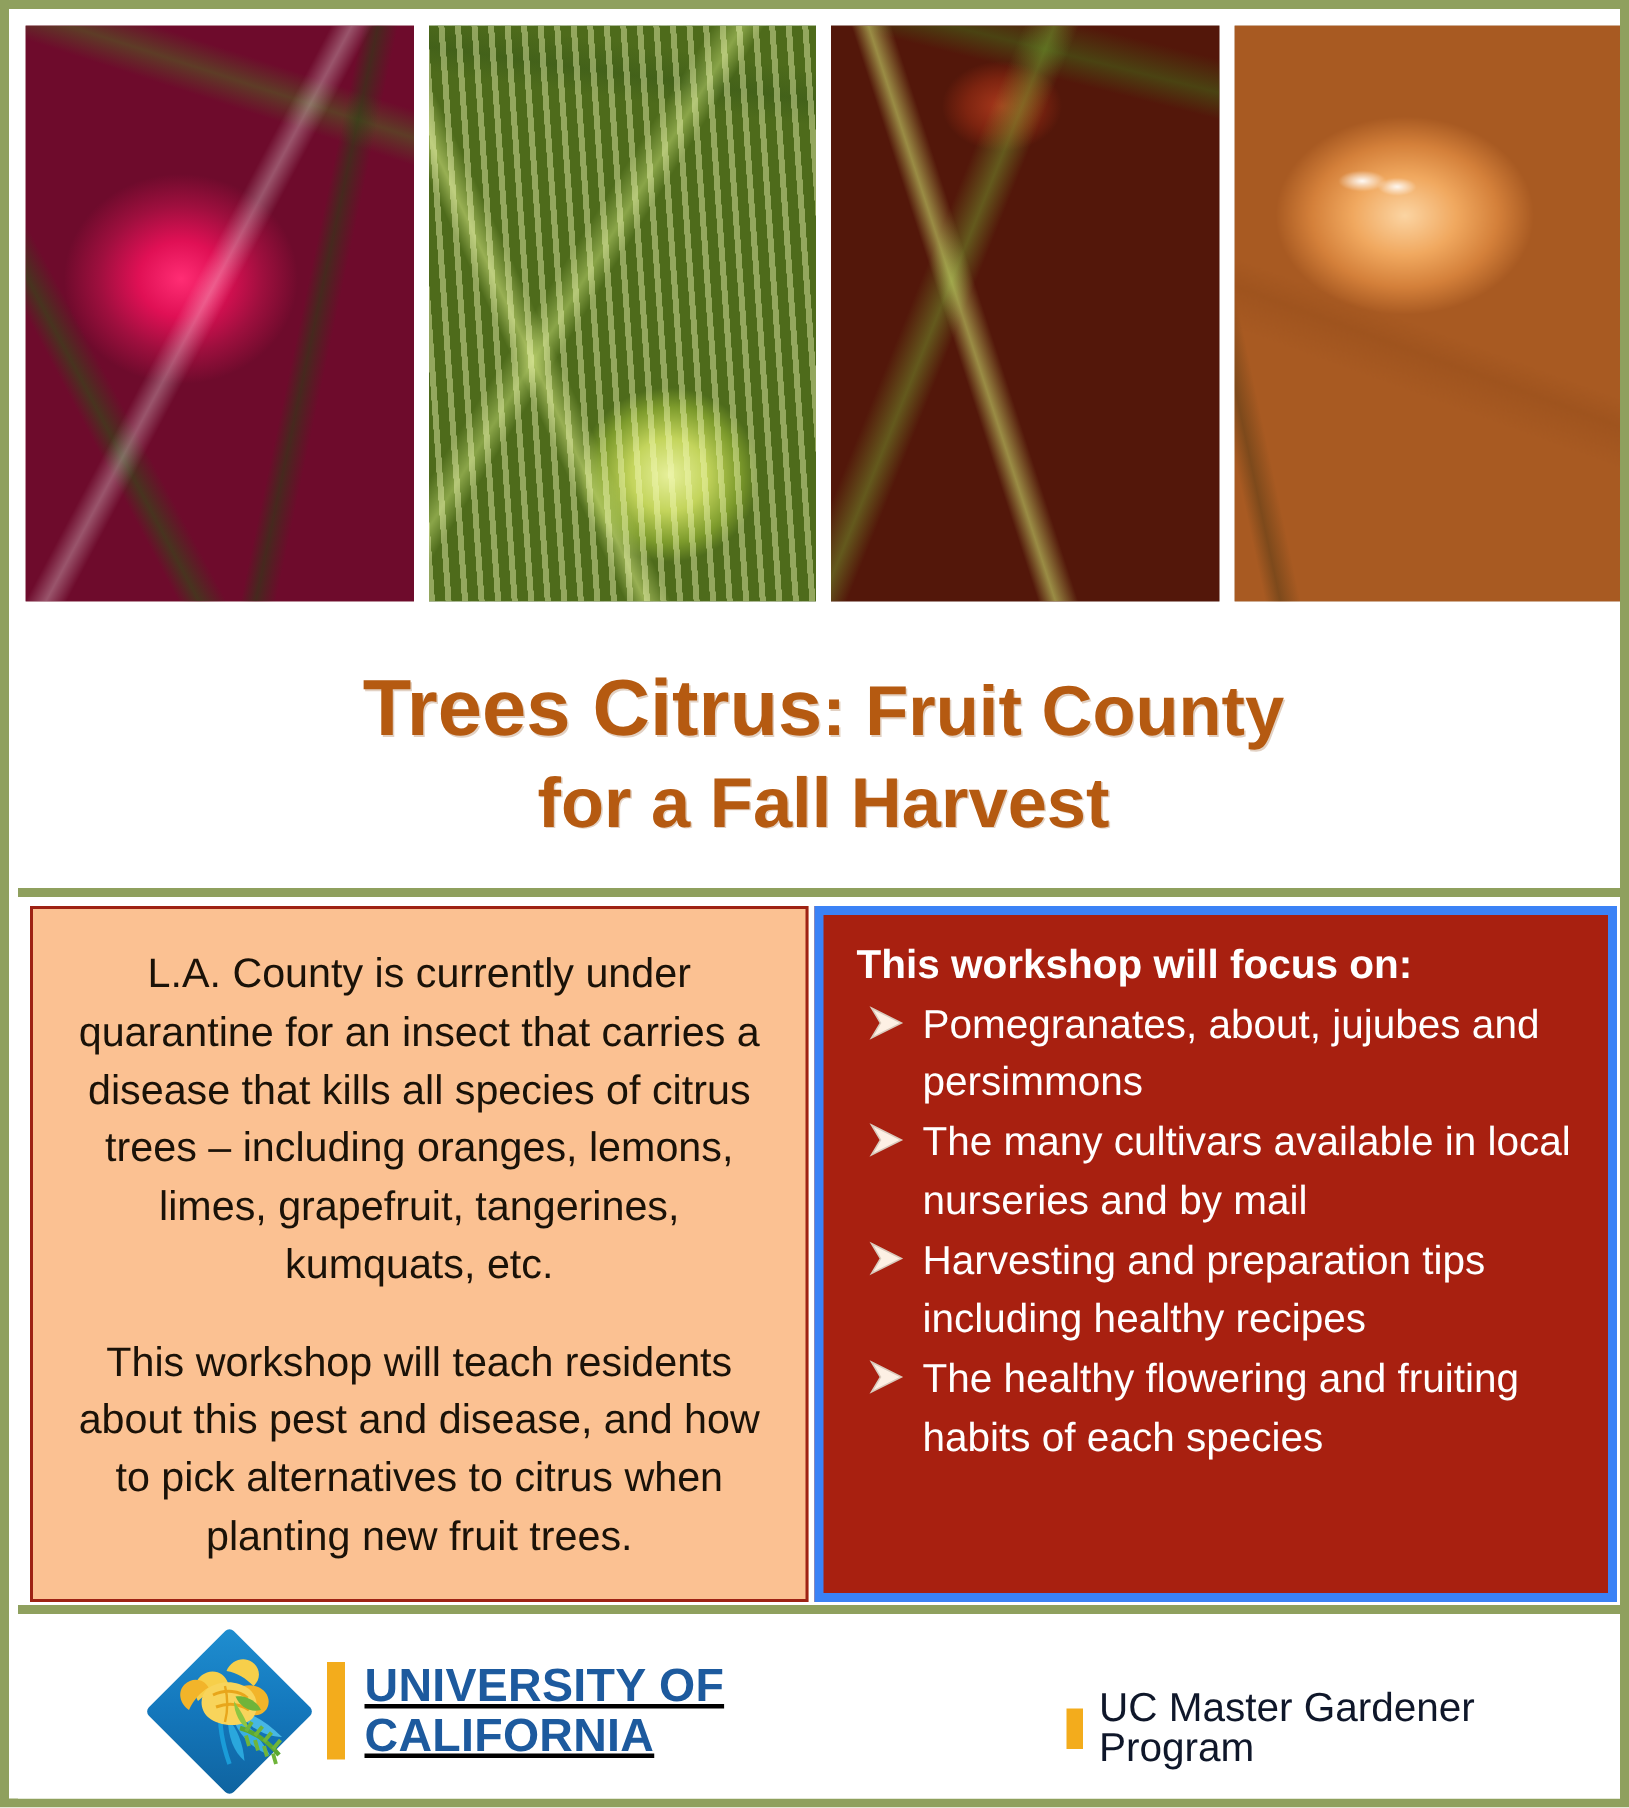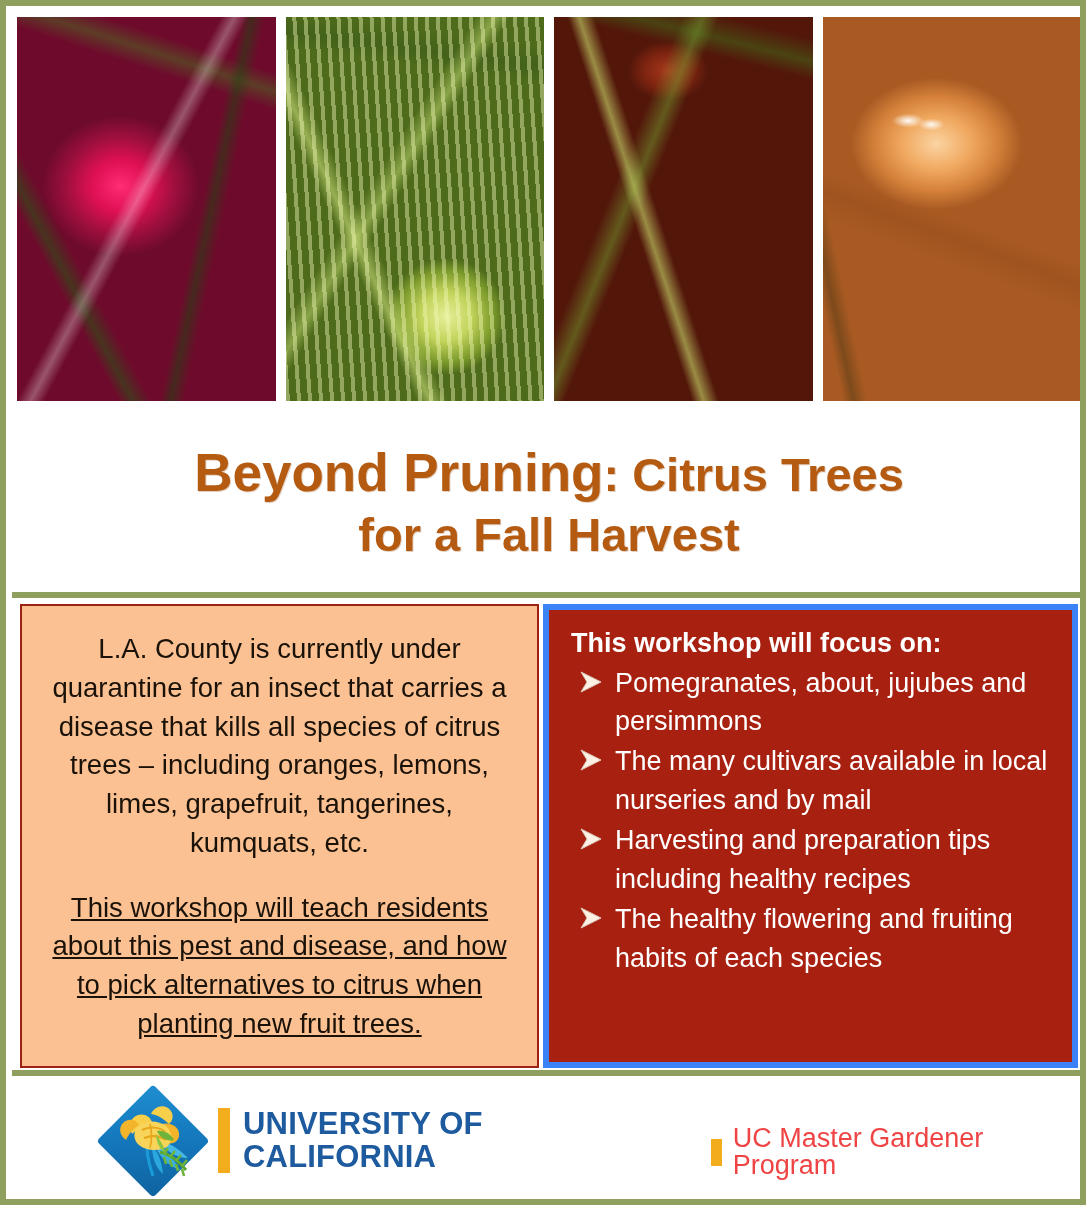--- a/index.html
+++ b/index.html
@@ -172,21 +172,21 @@
     box-sizing: border-box;
     padding: 24px 22px 0 22px;
     text-align: center;
     color: #1a1208;
   }
   .box-left p {
     margin: 0 0 26px 0;
     font-size: 27.5px;
     line-height: 1.41;
   }
-  .box-left p:last-child { margin-bottom: 0; text-decoration: underline; }
+  .box-left p:last-child { margin-bottom: 0; }
 
   .box-right {
     position: absolute;
     left: 531px;
     top: 0;
     width: 535px;
     height: 464px;
     background: #a82010;
     border: 6px solid #3b82f6;
     box-sizing: border-box;
@@ -250,20 +250,21 @@
     background: linear-gradient(135deg, #1f8ed0 0%, #1478bd 48%, #0f639f 100%);
     transform: rotate(45deg);
     border-radius: 4px;
   }
   .uc-art { position: absolute; inset: 0; }
 
   .uc-wordmark {
     display: flex;
     align-items: stretch;
     margin-left: 14px;
+    text-decoration: underline;
   }
   .uc-gold-bar {
     width: 12px;
     background: #f3ac1c;
     margin-right: 13px;
     flex: 0 0 auto;
   }
   .uc-text-block { display: flex; flex-direction: column; justify-content: center; }
   .uc-line1 {
     color: #1d5a9e;
@@ -288,39 +289,39 @@
     margin-bottom: 26px;
   }
   .mg-gold-bar {
     width: 11px;
     height: 27px;
     background: #f3ac1c;
     margin-right: 11px;
     flex: 0 0 auto;
   }
   .mg-text {
-    color: #ef4444;
+    color: #0f172a;
     font-size: 27px;
     line-height: 1;
   }
 </style>
 </head>
 <body>
 
 <div id="flyer">
 
   <div class="photo-strip">
     <div class="photo ph-pom"></div>
     <div class="photo ph-fig"></div>
     <div class="photo ph-juj"></div>
     <div class="photo ph-per"></div>
   </div>
 
   <div class="title-block">
-    <div class="title-line title-line1"><span class="title-strong">Beyond Pruning</span><span>: Citrus Trees</span></div>
+    <div class="title-line title-line1"><span class="title-strong">Trees Citrus</span><span>: Fruit County</span></div>
     <div class="title-line title-line2">for a Fall Harvest</div>
   </div>
 
   <div class="divider"></div>
 
   <div class="content-row">
 
     <div class="box-left">
       <p>L.A. County is currently under quarantine for an insect that carries a disease that kills all species of citrus trees – including oranges, lemons, limes, grapefruit, tangerines, kumquats, etc.</p>
       <p>This workshop will teach residents about this pest and disease, and how to pick alternatives to citrus when planting new fruit trees.</p>

